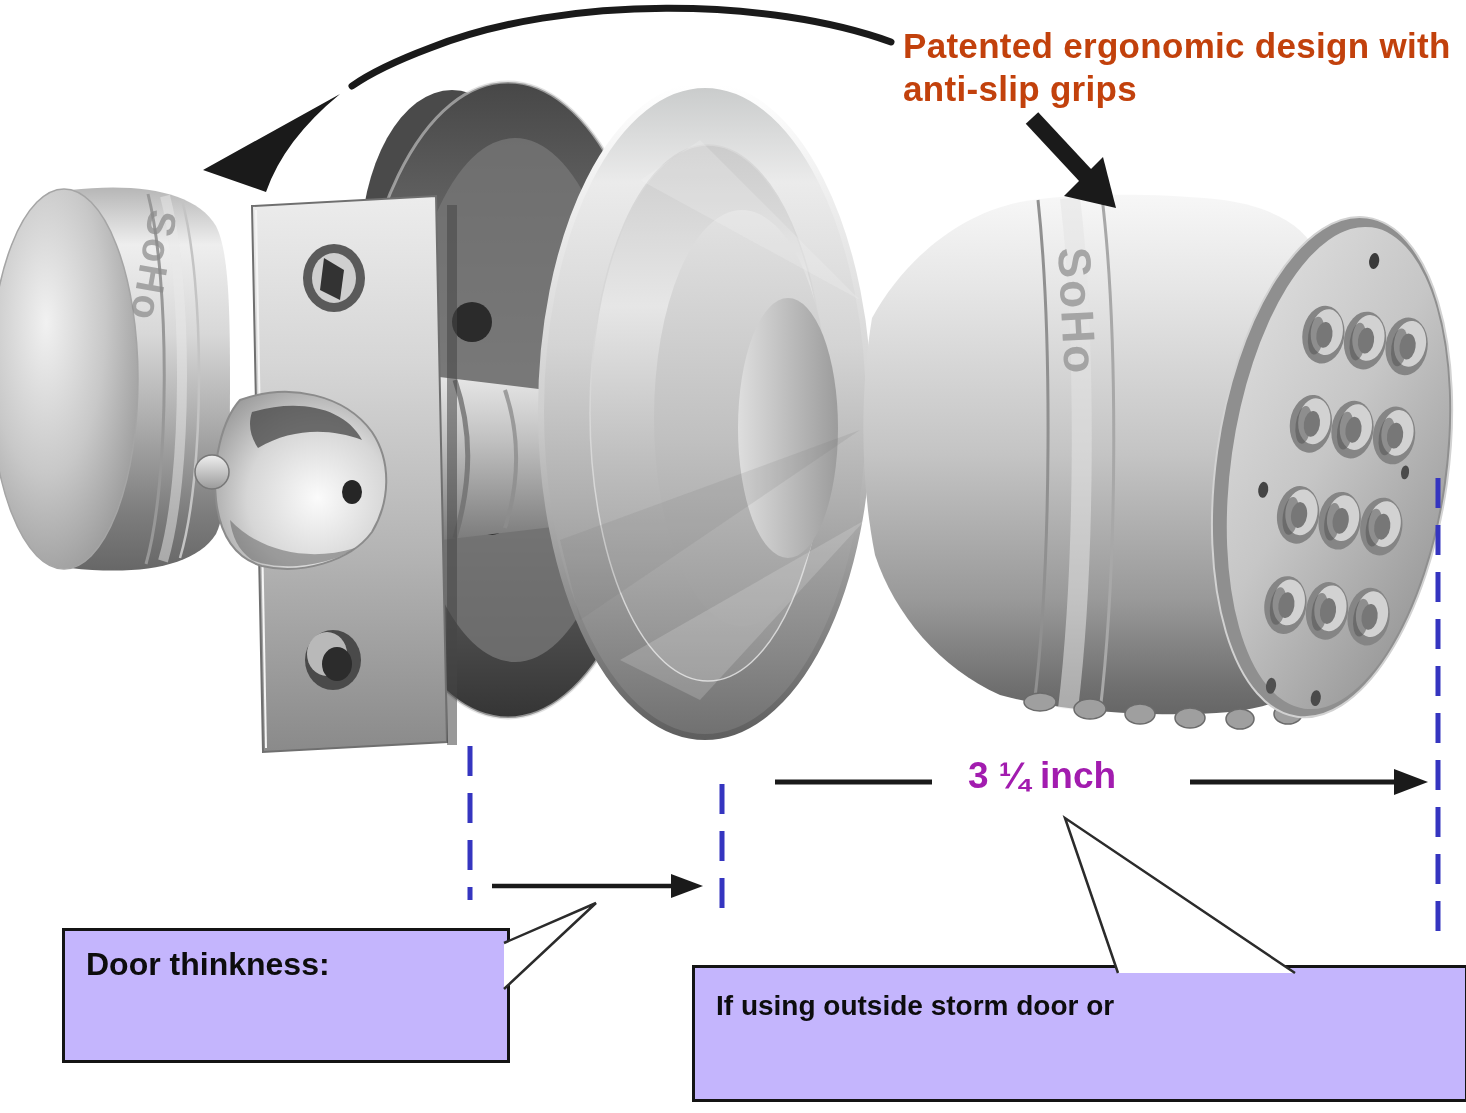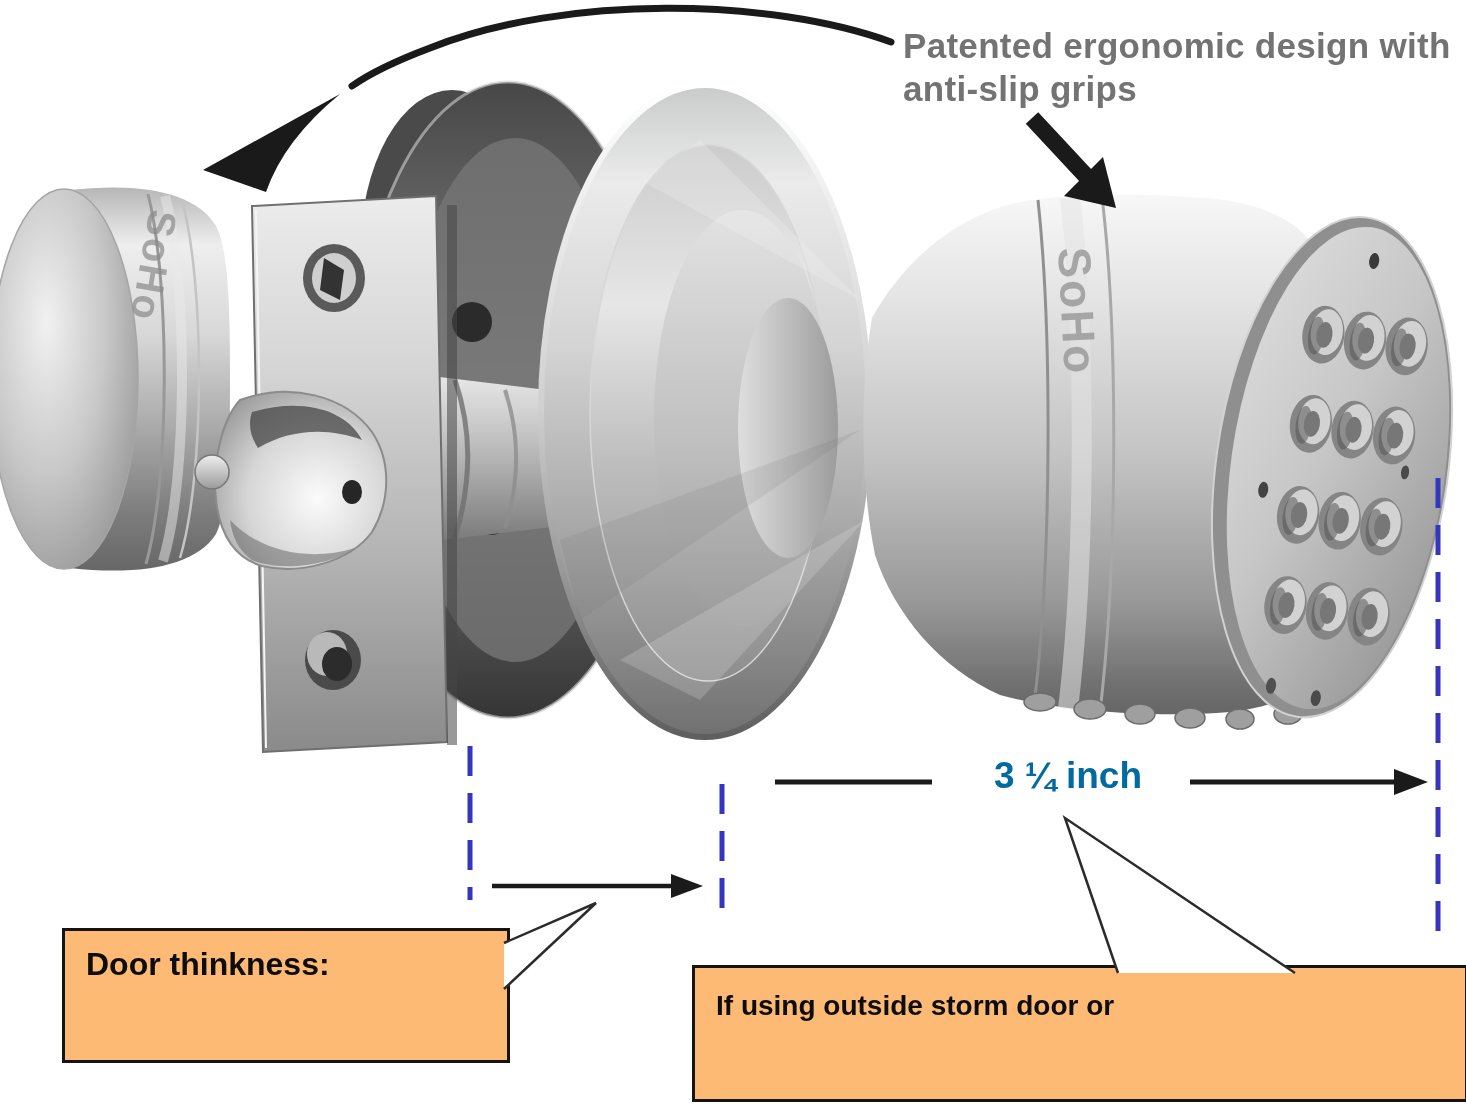--- a/index.html
+++ b/index.html
@@ -1,24 +1,24 @@
 <!DOCTYPE html>
 <html><head>
 <meta charset="utf-8">
 <style>
   html,body{margin:0;padding:0;background:#ffffff;}
   #stage{position:relative;width:1466px;height:1113px;background:#ffffff;overflow:hidden;
          font-family:"Liberation Sans",sans-serif;}
   #photo,#overlay{position:absolute;left:0;top:0;width:1466px;height:1113px;}
   #overlay{pointer-events:none;z-index:3;}
   #photo{z-index:0;}
-  .txt{position:absolute;font-weight:bold;color:#737373;z-index:2;}
+  .txt{position:absolute;font-weight:bold;color:#c2410c;z-index:2;}
   #ergonomic-note{left:903px;top:24px;width:548px;font-size:35px;line-height:43px;letter-spacing:.3px;}
-  #dimension-label{left:968px;top:755px;width:200px;text-align:center;font-size:37px;color:#0369a1;}
-  .callout{position:absolute;background:#fdba74;border:3px solid #141414;box-sizing:border-box;
+  #dimension-label{left:968px;top:755px;width:200px;text-align:left;font-size:37px;color:#a21caf;}
+  .callout{position:absolute;background:#c4b5fd;border:3px solid #141414;box-sizing:border-box;
            font-weight:bold;color:#0d0d0d;z-index:2;}
   #thickness-box{left:62px;top:928px;width:448px;height:135px;padding:11px 0 0 21px;
                  font-size:32px;line-height:45px;}
   #clearance-box{left:692px;top:965px;width:776px;height:137px;padding:15px 0 0 21px;
                  font-size:28px;line-height:45px;}
 </style>
 </head>
 <body>
 
 <div id="stage">

